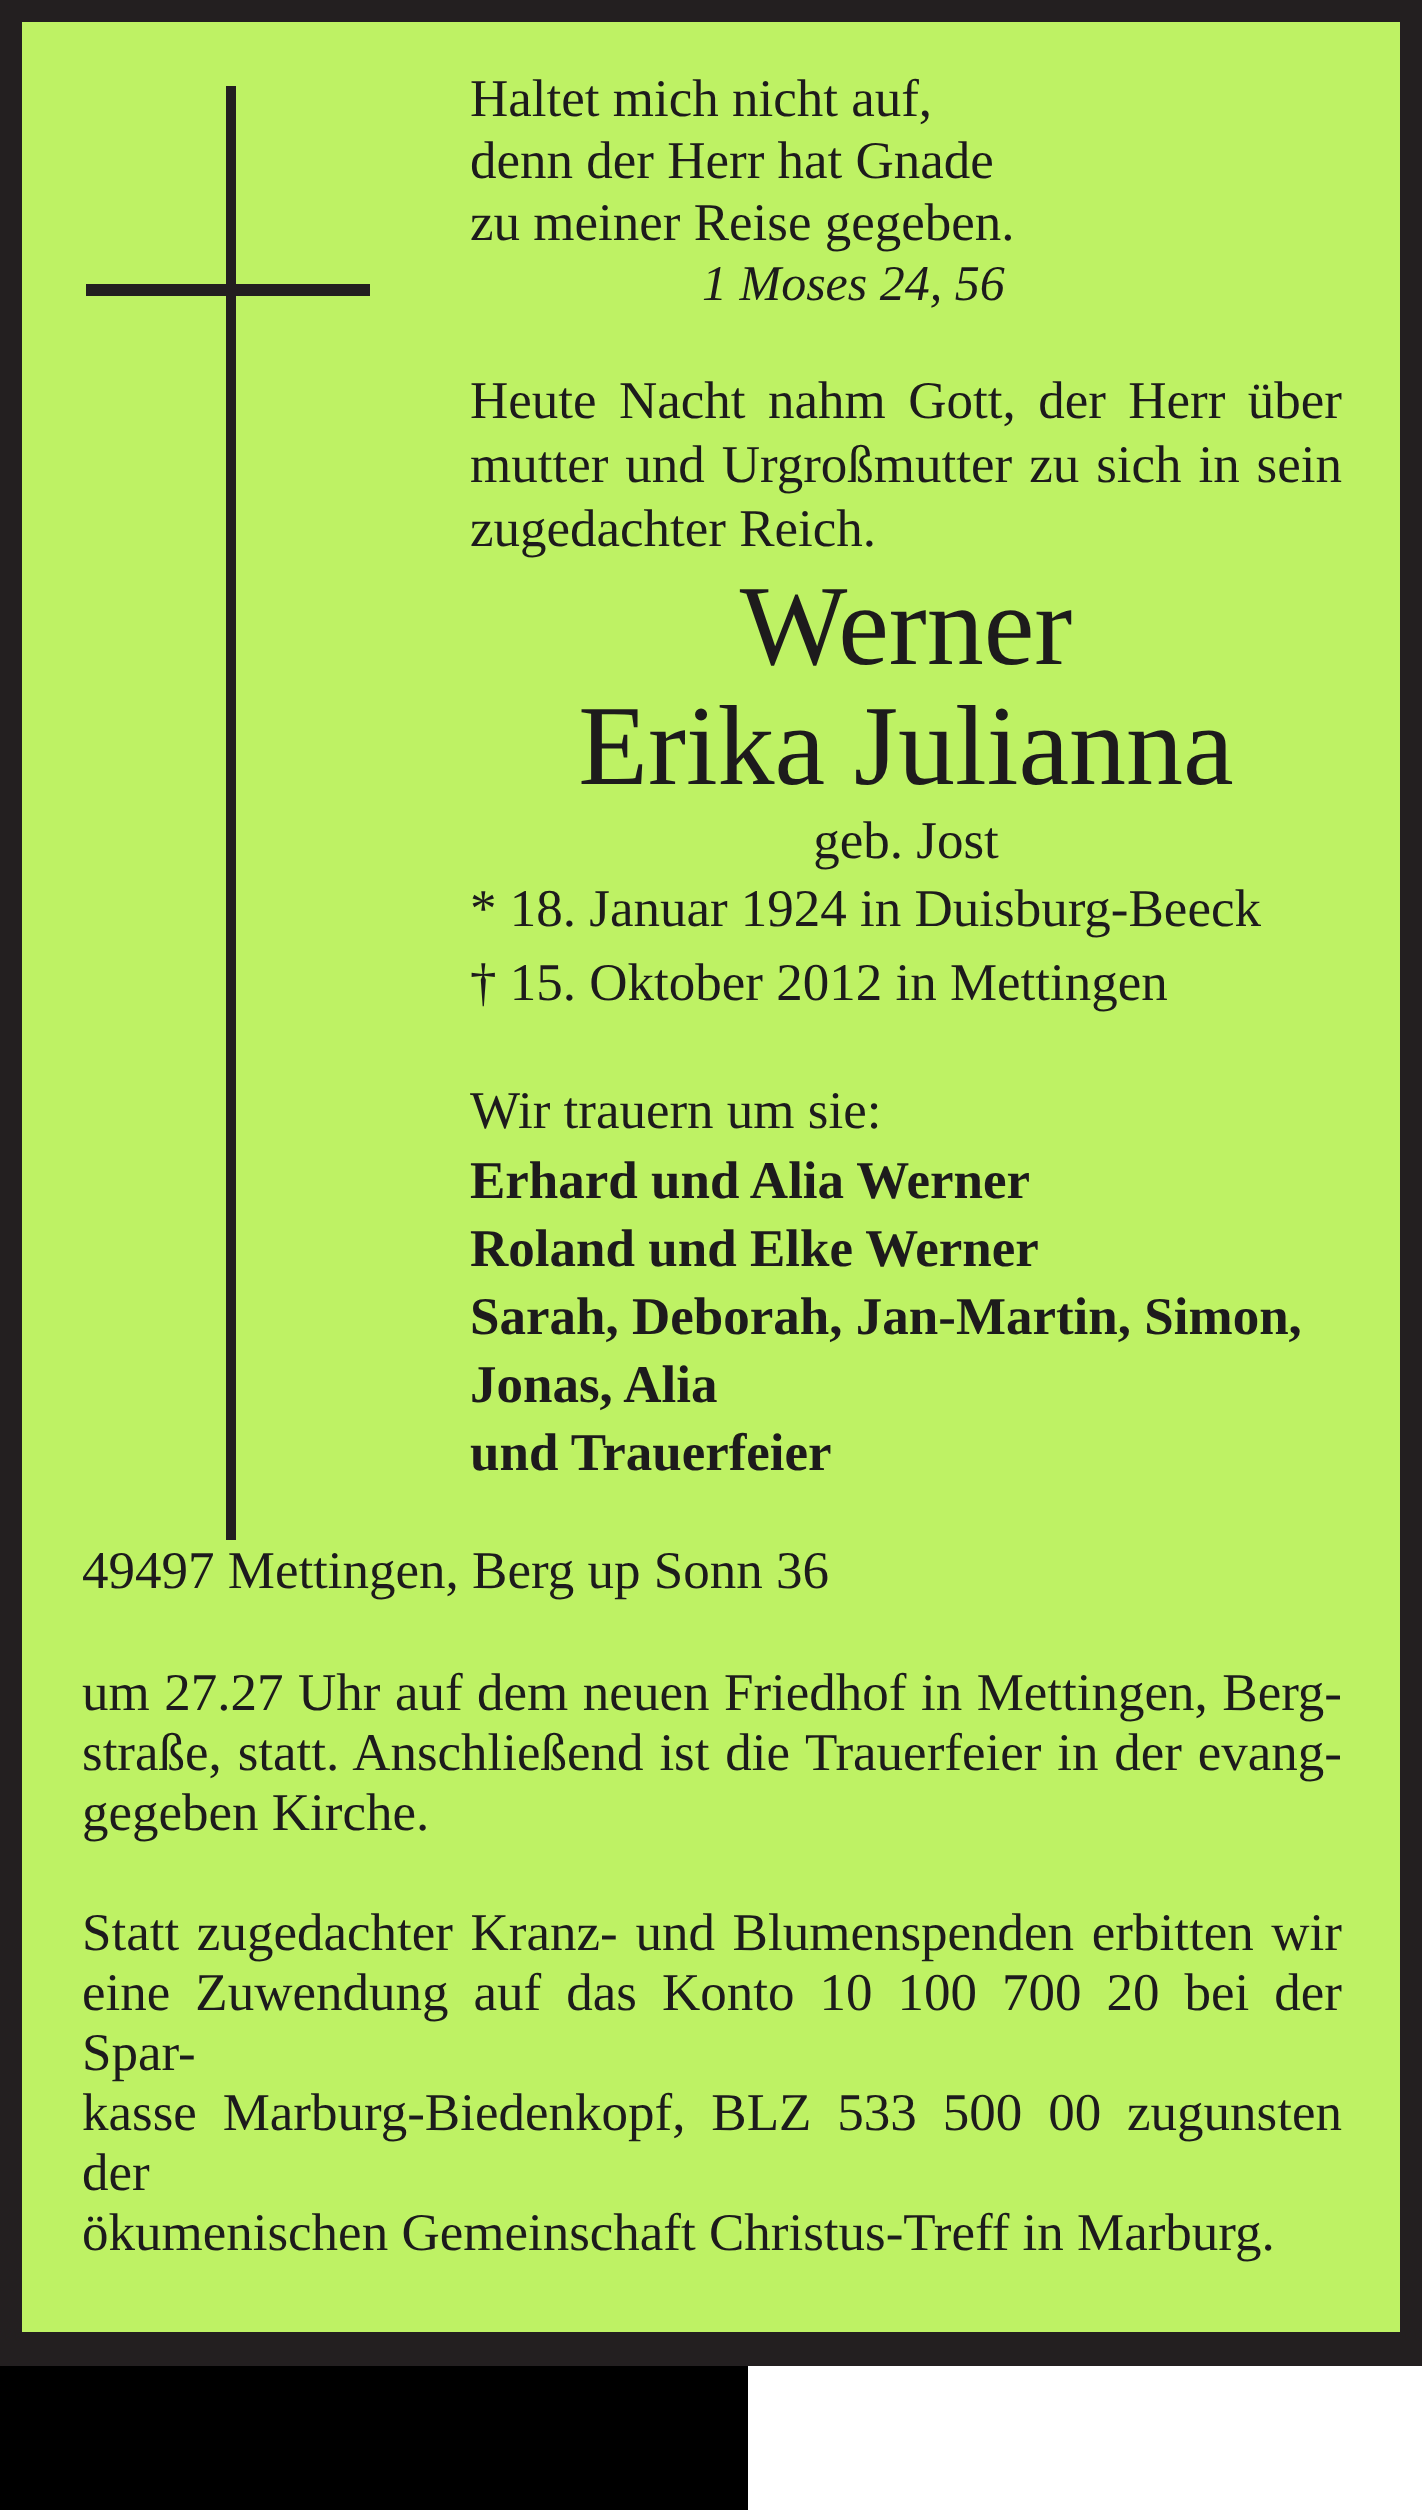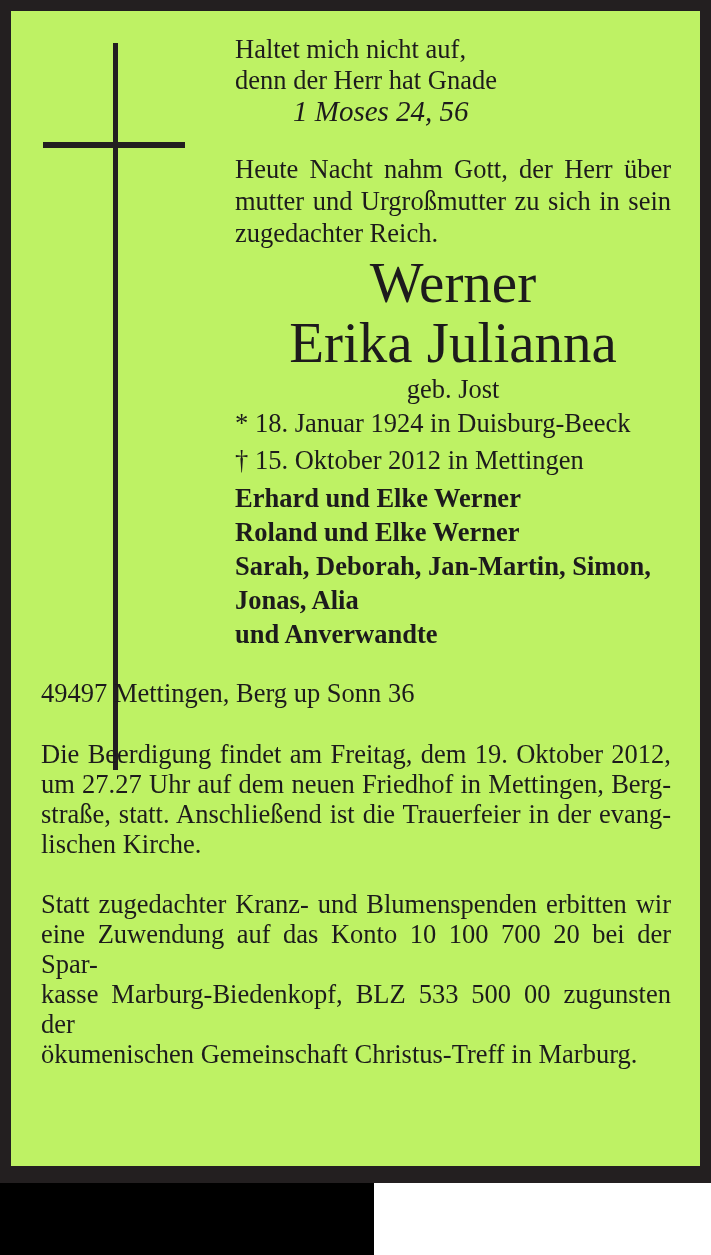--- a/index.html
+++ b/index.html
@@ -49,23 +49,23 @@
   }
   .col{ margin-left:194px; }
 
   .verse{
     margin-top:23px;
     font-size:26.5px;
     line-height:31px;
   }
   .verse-cite{
     font-style:italic;
-    font-size:29px;
+    font-size:25px;
     line-height:31px;
-    margin-left:58px;
+    margin-left:116px;
   }
   .intro{
     margin-top:26px;
     font-size:26.5px;
     line-height:32px;
   }
   .name{
     margin-top:4px;
     font-size:57px;
     line-height:60px;
@@ -127,20 +127,21 @@
       <div class="cross-v"></div>
       <div class="cross-h"></div>
     </div>
 
     <div class="content">
 
       <div class="verse col">
         <div>
             <div class="verse-line">Haltet mich nicht auf,</div>
             <div class="verse-line">denn der Herr hat Gnade</div>
+            <div class="verse-line">zu meiner Reise gegeben.</div>
           </div>
         <div class="verse-cite">1 Moses 24, 56</div>
       </div>
 
       <div class="intro col">
         <div>
             <div class="jline">Heute Nacht nahm Gott, der Herr über</div>
             <div class="jline">mutter und Urgroßmutter zu sich in sein</div>
           </div>
         <div class="plast">zugedachter Reich.</div>
@@ -151,38 +152,38 @@
           <div class="name-line">Erika Julianna</div>
         </div>
 
       <div class="geb col">geb. Jost</div>
 
       <div class="dates col">
         <div>* 18. Januar 1924 in Duisburg-Beeck</div>
         <div>† 15. Oktober 2012 in Mettingen</div>
       </div>
 
+      <div class="mourn-label col">Wir trauern um sie:</div>
 
       <div class="mourners col">
-          <div class="mourner-line">Erhard und Elke Werner</div>
+          <div class="mourner-line">Erhard und Alia Werner</div>
           <div class="mourner-line">Roland und Elke Werner</div>
           <div class="mourner-line">Sarah, Deborah, Jan-Martin, Simon,</div>
           <div class="mourner-line">Jonas, Alia</div>
-          <div class="mourner-line">und Anverwandte</div>
+          <div class="mourner-line">und Trauerfeier</div>
         </div>
 
       <div class="address">49497 Mettingen, Berg up Sonn 36</div>
 
       <div class="para-bottom">
         <div>
-            <div class="jline">Die Beerdigung findet am Freitag, dem 19. Oktober 2012,</div>
             <div class="jline">um 27.27 Uhr auf dem neuen Friedhof in Mettingen, Berg-</div>
             <div class="jline">straße, statt. Anschließend ist die Trauerfeier in der evang-</div>
           </div>
-        <div class="plast">lischen Kirche.</div>
+        <div class="plast">gegeben Kirche.</div>
       </div>
 
       <div class="para-bottom">
         <div>
             <div class="jline">Statt zugedachter Kranz- und Blumenspenden erbitten wir</div>
             <div class="jline">eine Zuwendung auf das Konto 10 100 700 20 bei der Spar-</div>
             <div class="jline">kasse Marburg-Biedenkopf, BLZ 533 500 00 zugunsten der</div>
           </div>
         <div class="plast">ökumenischen Gemeinschaft Christus-Treff in Marburg.</div>
       </div>

